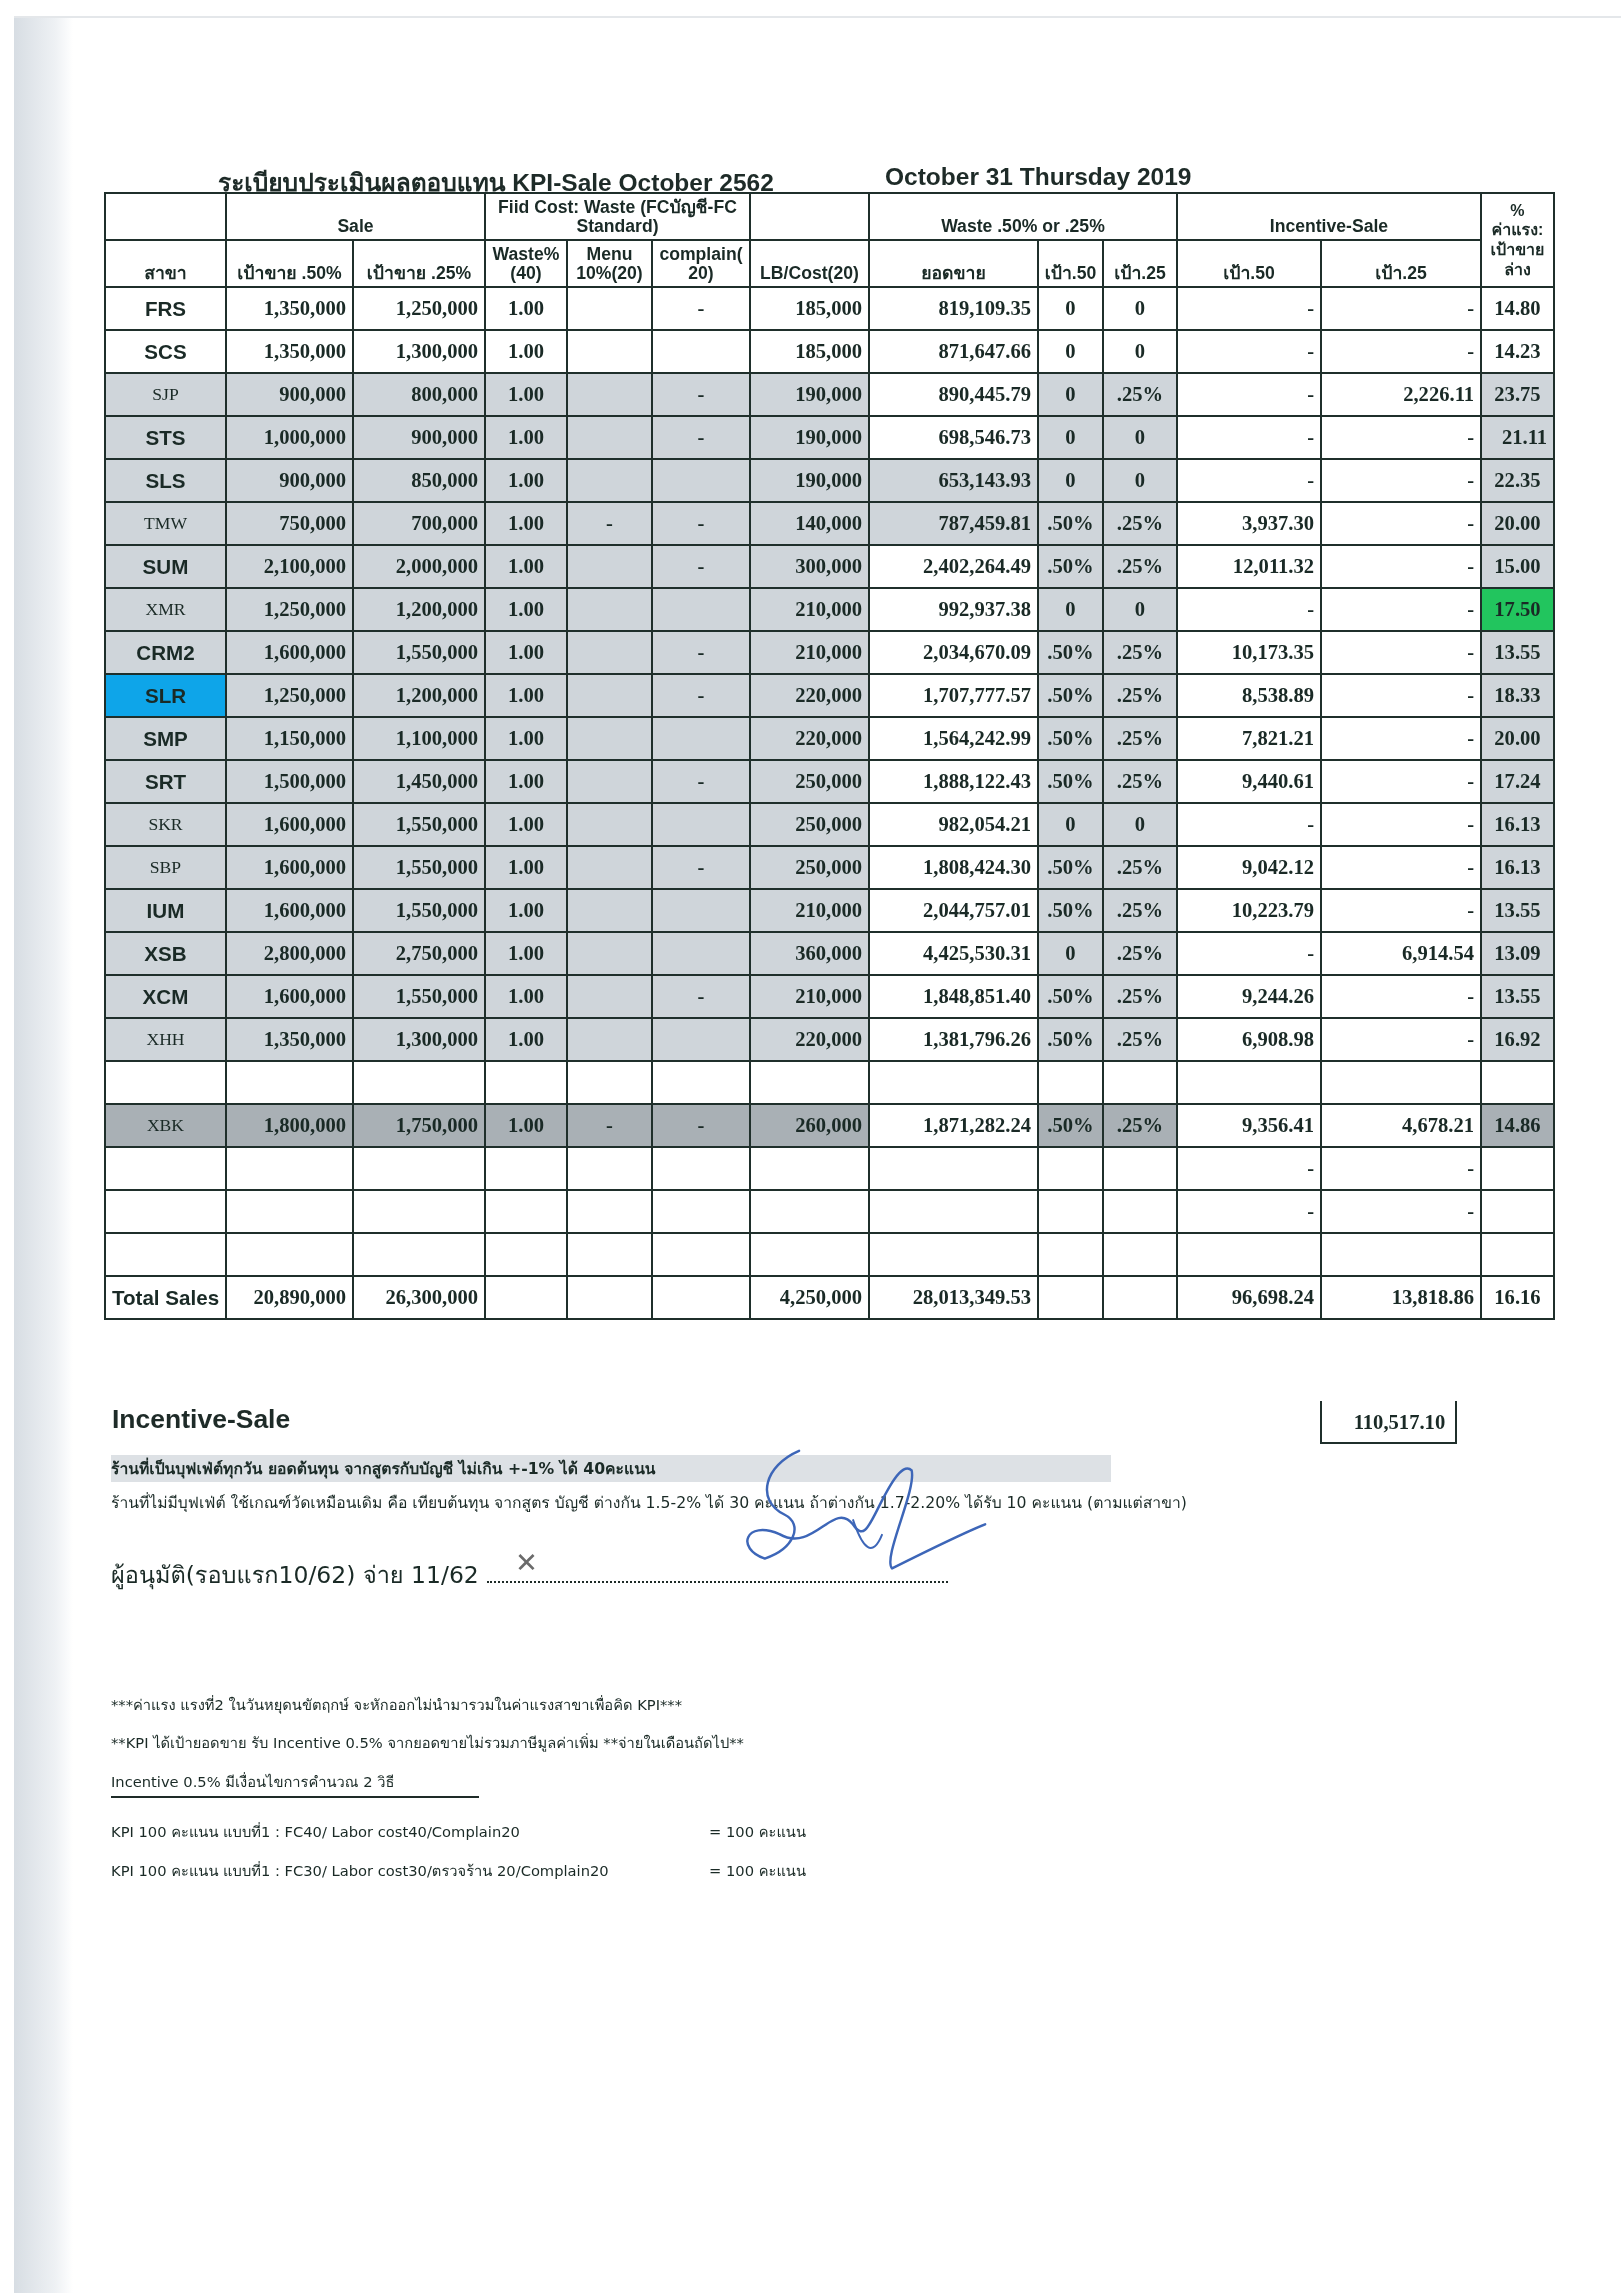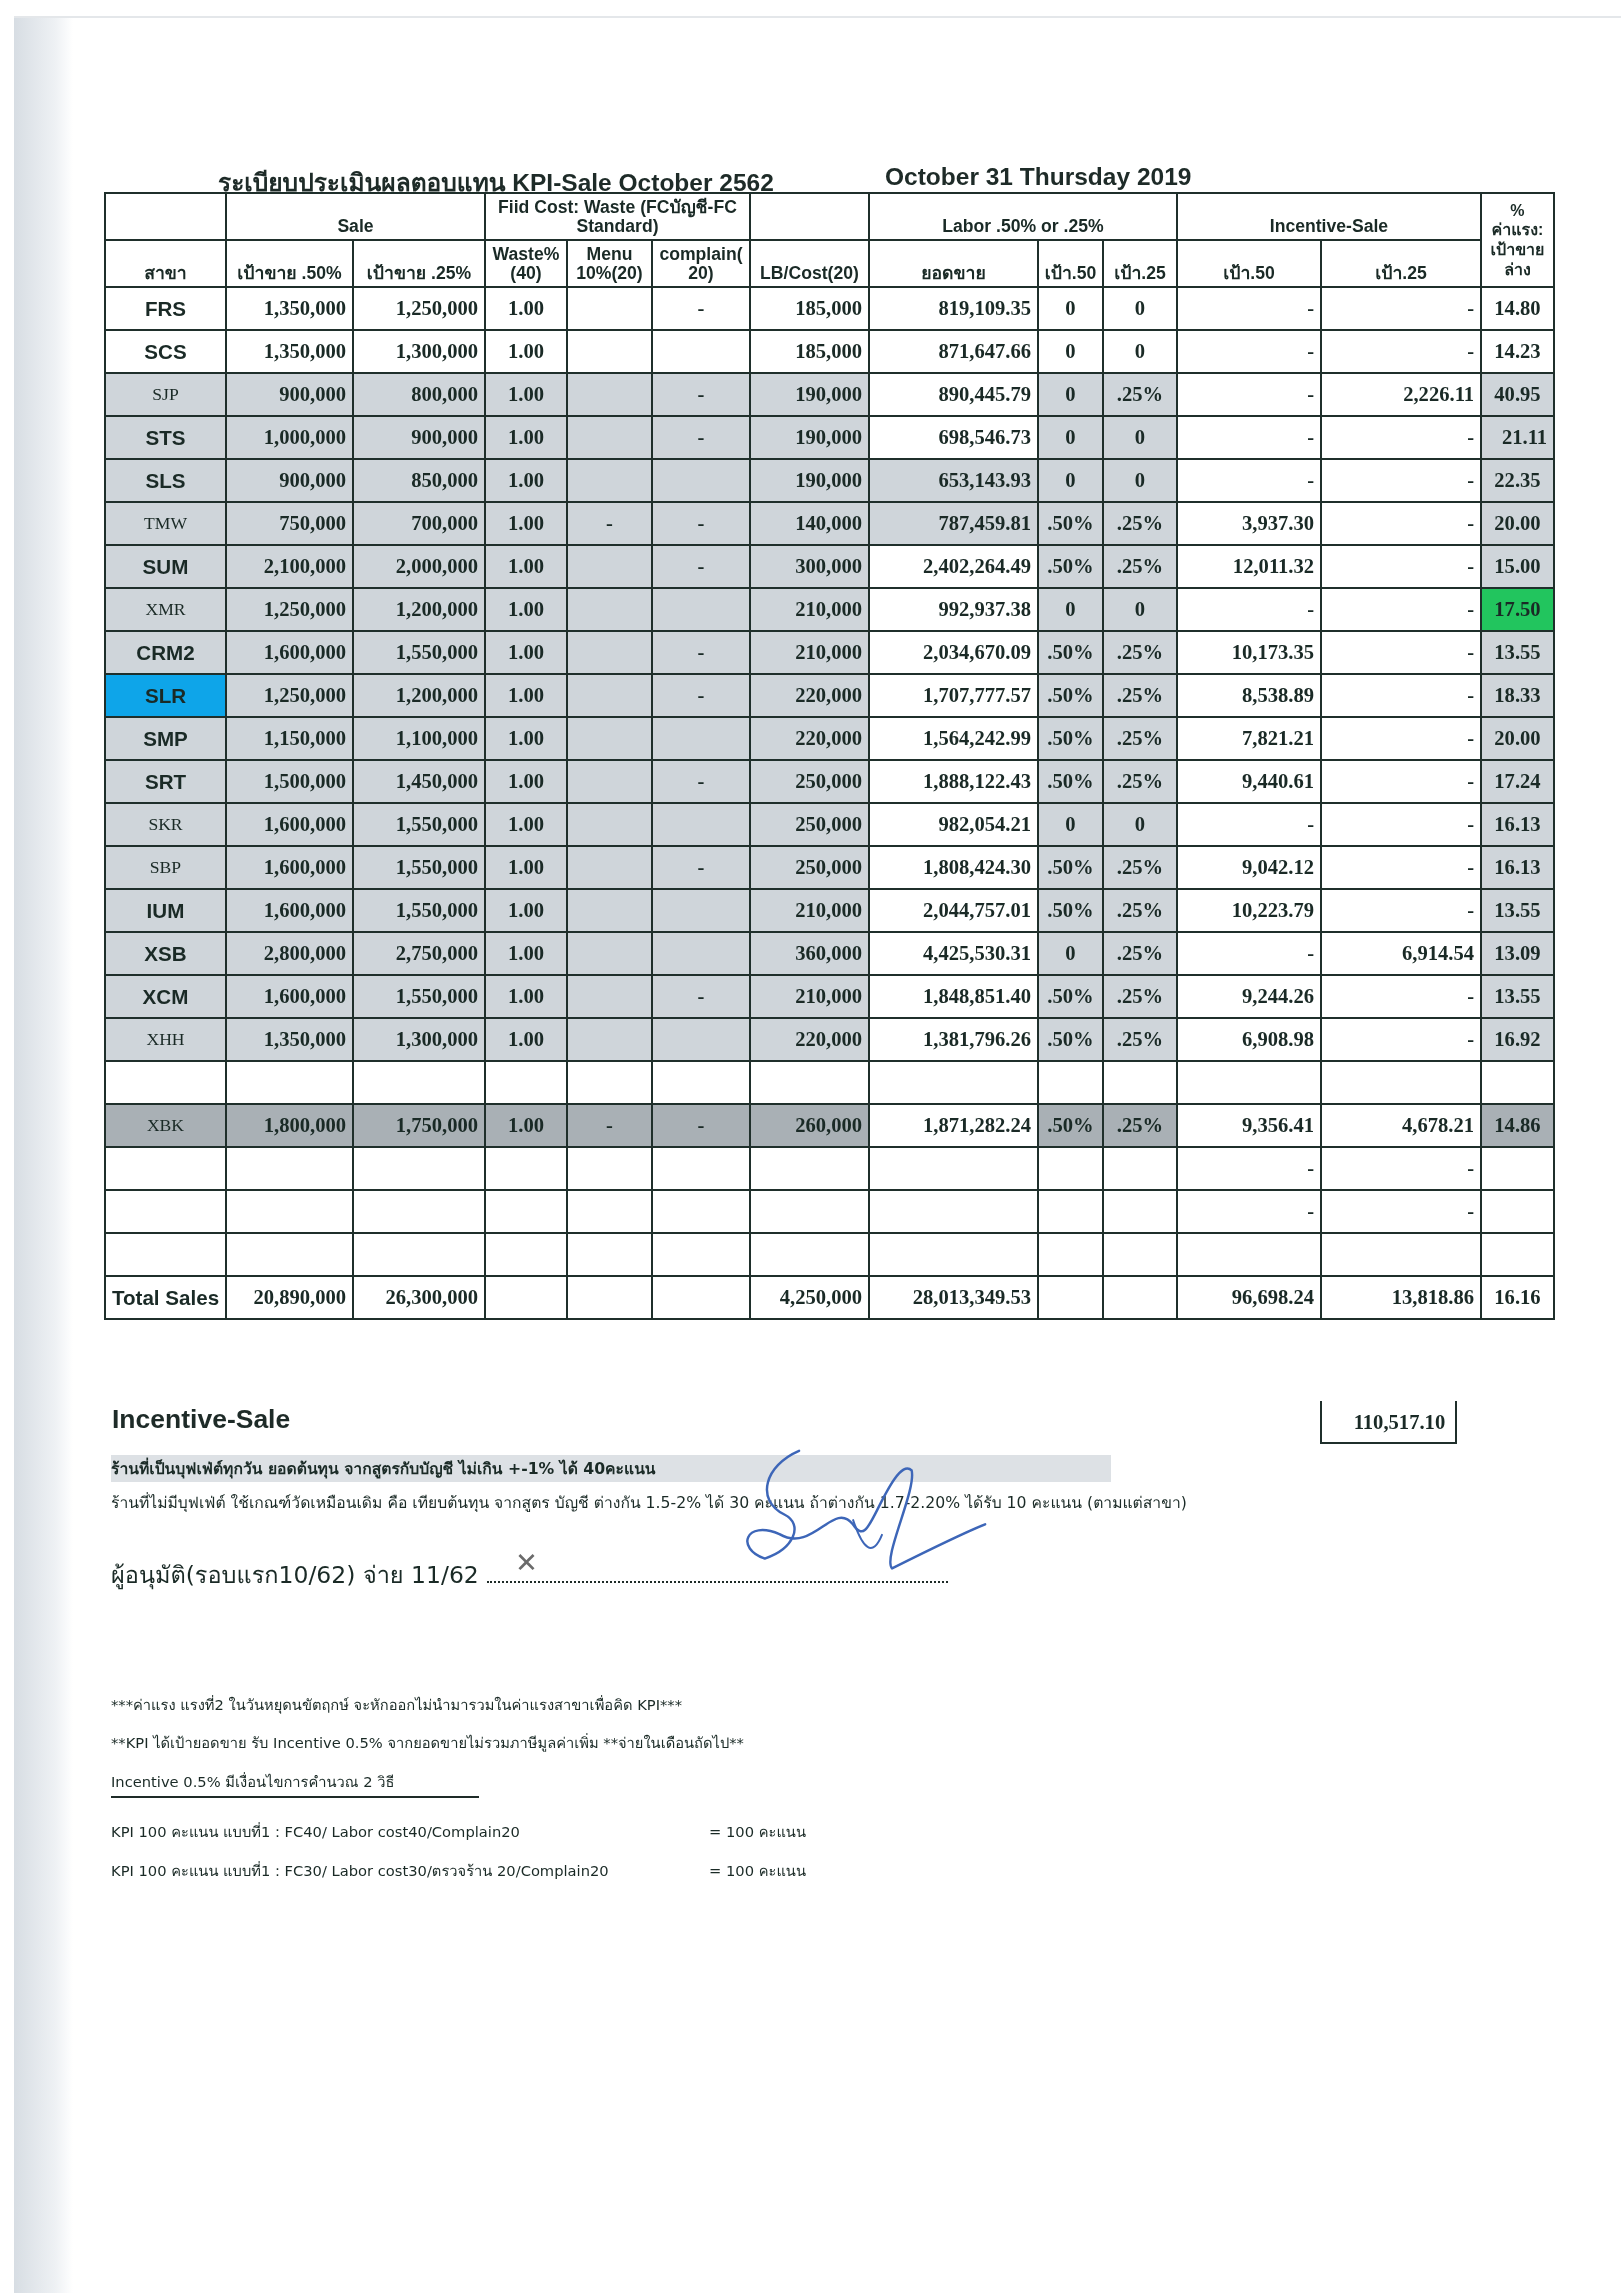--- a/index.html
+++ b/index.html
@@ -69,21 +69,21 @@
       <col style="width:144px">
       <col style="width:160px">
     <col style="width:73px">
   </colgroup>
   <thead>
     <tr>
       <th class="group"></th>
       <th class="group" colspan="2">Sale</th>
       <th class="group" colspan="3" style="white-space:normal">Fiid Cost: Waste (FCบัญชี-FC Standard)</th>
       <th class="group"></th>
-      <th class="group" colspan="3">Labor .50% or .25%</th>
+      <th class="group" colspan="3">Waste .50% or .25%</th>
       <th class="group" colspan="2">Incentive-Sale</th>
       <th rowspan="2" style="white-space:normal;vertical-align:middle;font-size:16px">% ค่าแรง: เป้าขาย ล่าง</th>
     </tr>
     <tr>
       <th class="sub">สาขา</th>
       <th class="sub">เป้าขาย .50%</th>
       <th class="sub">เป้าขาย .25%</th>
       <th class="sub" style="white-space:normal">Waste% (40)</th>
       <th class="sub" style="white-space:normal">Menu 10%(20)</th>
       <th class="sub" style="white-space:normal">complain( 20)</th>
@@ -132,21 +132,21 @@
         <td class="num" style="background: rgb(207, 213, 218);">800,000</td>
         <td class="c" style="background: rgb(207, 213, 218);">1.00</td>
         <td class="c" style="background: rgb(207, 213, 218);"></td>
         <td class="c" style="background: rgb(207, 213, 218);">-</td>
         <td class="num" style="background: rgb(207, 213, 218);">190,000</td>
         <td class="num">890,445.79</td>
         <td class="c dash-b" style="background: rgb(207, 213, 218);">0</td>
         <td class="c dash-b" style="background: rgb(207, 213, 218);">.25%</td>
         <td class="num dash-b">-</td>
         <td class="num dash-b">2,226.11</td>
-        <td class="c light" style="background: rgb(207, 213, 218);">40.95</td>
+        <td class="c light" style="background: rgb(207, 213, 218);">23.75</td>
       </tr>
       <tr>
         <td class="branch" style="background: rgb(207, 213, 218);">STS</td>
         <td class="num" style="background: rgb(207, 213, 218);">1,000,000</td>
         <td class="num" style="background: rgb(207, 213, 218);">900,000</td>
         <td class="c" style="background: rgb(207, 213, 218);">1.00</td>
         <td class="c" style="background: rgb(207, 213, 218);"></td>
         <td class="c" style="background: rgb(207, 213, 218);">-</td>
         <td class="num" style="background: rgb(207, 213, 218);">190,000</td>
         <td class="num">698,546.73</td>

